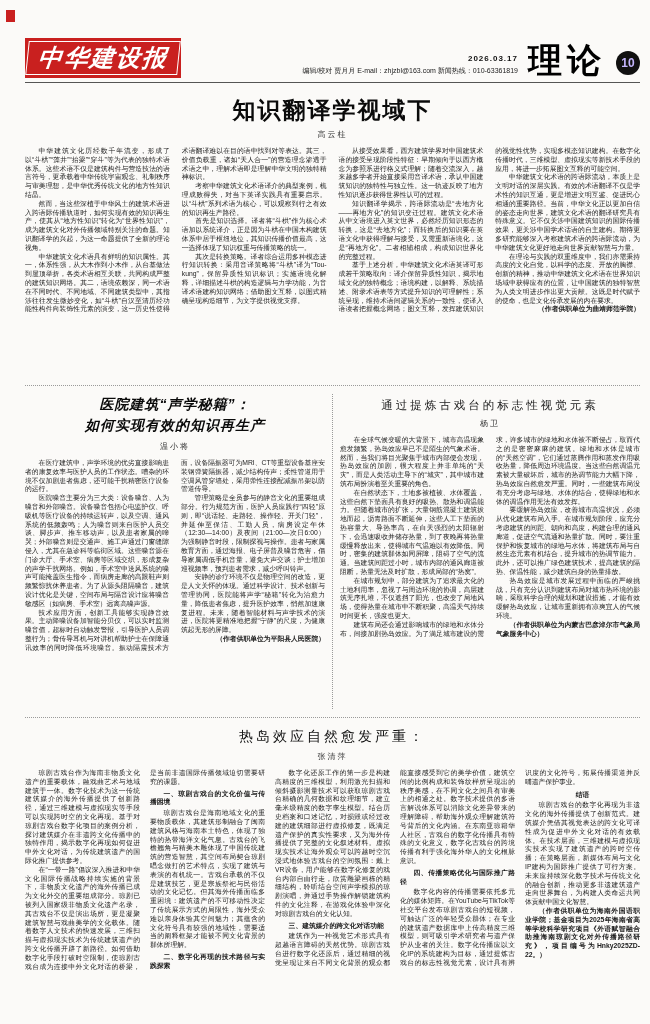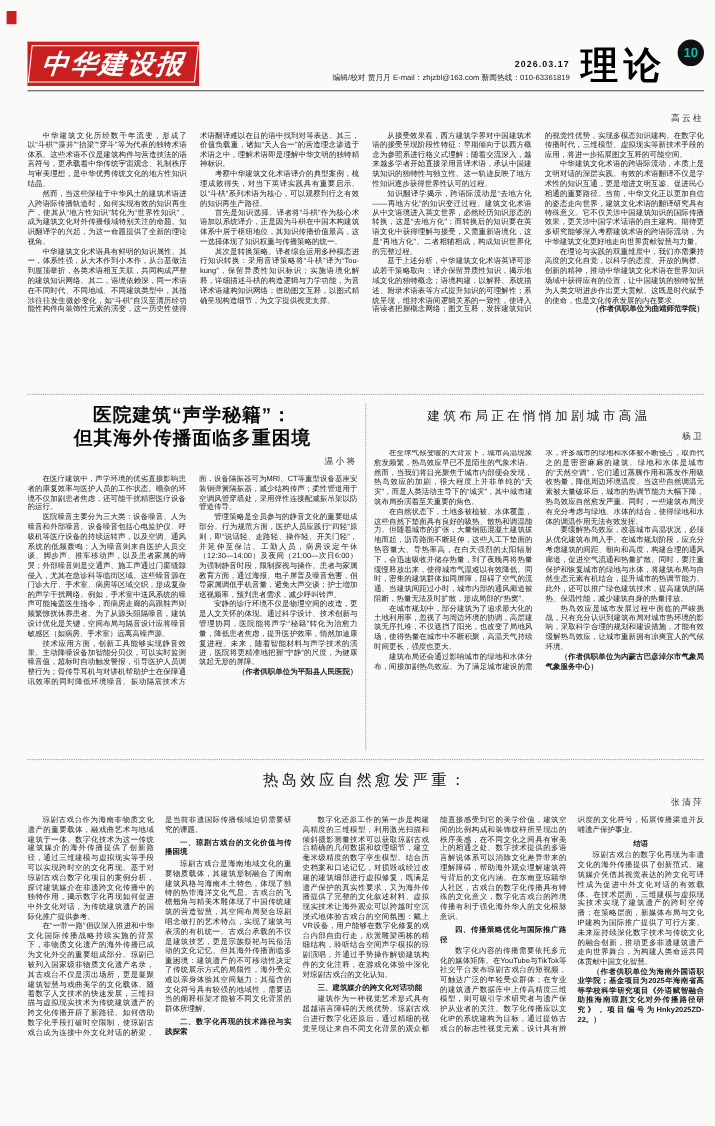--- a/index.html
+++ b/index.html
@@ -16,45 +16,45 @@
   .masthead-box{border:1px solid #fff;background:#c9201f;color:#fff;
             font-family:"DejaVu Serif",serif;font-style:italic;font-weight:bold;
             font-size:24px;line-height:30px;padding:1px 10px;letter-spacing:2px;
             transform:skewX(-6deg);}
   .header-right{display:flex;align-items:flex-end;}
   .header-meta{text-align:right;margin-right:10px;padding-bottom:2px;}
   .date{font-size:8px;font-weight:bold;color:#111;letter-spacing:1px;}
   .contact{font-size:7px;color:#222;margin-top:3px;white-space:nowrap;}
   .section-title{font-size:34px;font-weight:bold;color:#000;letter-spacing:5px;
                  line-height:34px;margin-right:10px;font-family:"Liberation Serif",serif;margin-top:30px;}
-  .page-badge{width:24px;height:24px;border-radius:50%;background:#111;color:#14b8a6;
+  .page-badge{width:24px;height:24px;border-radius:50%;background:#111;color:#c4b5fd;
               font-size:12px;font-weight:bold;display:flex;align-items:center;
-              justify-content:center;margin-bottom:18px;}
+              justify-content:center;margin-bottom:3px;}
 
   
   .headline{ text-align:center;font-weight:bold;color:#0a0a0a;}
-  .byline{text-align:right;font-size:8px;color:#333;letter-spacing:2px;margin:5px 0 7px;}
+  .byline{text-align:center;font-size:8px;color:#333;letter-spacing:2px;margin:5px 0 7px;}
   .bodytext{font-size:6.8px;line-height:8.8px;text-align:justify;color:#1c1c1c;}
   .bodytext p{margin:0;text-indent:2em;}
   .bodytext .h{font-weight:bold;text-indent:2em;margin:3px 0 2px;break-inside:avoid;}
   .bodytext .h-center{font-weight:bold;text-align:center;text-indent:0;margin:4px 0 2px;}
   .attr{font-weight:bold;text-indent:0;}
   .attr-right{text-align:right;font-weight:bold;text-indent:0;margin-top:3px;}
 
   
   .main-article{padding-top:14px;}
   .main-title1{font-size:23px;line-height:27px;letter-spacing:2px;}
   .main-title2{font-size:27px;line-height:31px;letter-spacing:1px;}
   .main-text{column-count:4;column-gap:12px;height:232px;overflow:hidden;}
 
   
   .mid-row{display:flex;margin-top:6px;border-top:1px dotted #9a9a9a;padding-top:8px;}
   .mid-col{width:300px;}
   .mid-divider{width:0;border-left:1px dotted #9a9a9a;margin:0 7px;}
-  .mid-title{font-size:17px;line-height:21px;letter-spacing:1px;}
+  .mid-title{font-size:14px;line-height:21px;letter-spacing:1px;font-style:italic;}
   .heat-title{font-size:19px;line-height:23px;}
   .heat-sub{font-family:"DejaVu Serif",serif;font-size:11.5px;text-align:center;
             letter-spacing:3px;color:#222;margin-top:4px;}
   .mid-text{column-count:2;column-gap:12px;height:250px;overflow:hidden;margin-top:2px;}
 
   
   .bottom-article{margin-top:8px;border-top:1px dotted #9a9a9a;padding-top:10px;}
   .kicker{font-family:"DejaVu Serif",serif;font-size:14px;text-align:center;
           letter-spacing:3px;color:#111;}
   .opera-title{font-size:25px;line-height:30px;letter-spacing:1px;margin-top:3px;}
@@ -75,20 +75,21 @@
         <div class="header-meta">
           <div class="date">2026.03.17</div>
           <div class="contact">编辑/校对 贾月月 E-mail：zhjzbl@163.com 新闻热线：010-63361819</div>
         </div>
         <div class="section-title">理论</div>
         <div class="page-badge">10</div>
       </div>
     </div>
 
     <div class="main-article">
+      <div class="headline main-title1">知识翻译学视域下</div>
       <div class="byline">高云柱</div>
       <div class="bodytext main-text">
         <p>中华建筑文化历经数千年流变，形成了以“斗栱”“藻井”“抬梁”“穿斗”等为代表的独特术语体系。这些术语不仅是建筑构件与营造技法的语言符号，更承载着中华传统宇宙观念、礼制秩序与审美理想，是中华优秀传统文化的地方性知识结晶。</p>
         <p>然而，当这些深植于中华风土的建筑术语进入跨语际传播轨道时，如何实现有效的知识再生产，使其从“地方性知识”转化为“世界性知识”，成为建筑文化对外传播领域特别关注的命题。知识翻译学的兴起，为这一命题提供了全新的理论视角。</p>
         <p>中华建筑文化术语具有鲜明的知识属性。其一，体系性强，从大木作到小木作，从台基做法到屋顶举折，各类术语相互关联，共同构成严整的建筑知识网络。其二，语境依赖深，同一术语在不同时代、不同地域、不同建筑类型中，其指涉往往发生微妙变化，如“斗栱”自汉至清历经功能性构件向装饰性元素的演变，这一历史性使得术语翻译难以在目的语中找到对等表达。其三，价值负载重，诸如“天人合一”的营造理念渗透于术语之中，理解术语即是理解中华文明的独特精神标识。</p>
         <p>考察中华建筑文化术语译介的典型案例，梳理成败得失，对当下英译实践具有重要启示。以“斗栱”系列术语为核心，可以观察到行之有效的知识再生产路径。</p>
         <p>首先是知识选择。译者将“斗栱”作为核心术语加以系统译介，正是因为斗栱在中国木构建筑体系中居于枢纽地位，其知识传播价值最高，这一选择体现了知识权重与传播策略的统一。</p>
         <p>其次是转换策略。译者综合运用多种模态进行知识转换：采用音译策略将“斗栱”译为“Tou-kung”，保留异质性知识标识；实施语境化解释，详细描述斗栱的构造逻辑与力学功能，为音译术语建构知识网络；借助图文互释，以图式精确呈现构造细节，为文字提供视觉支撑。</p>
         <p>从接受效果看，西方建筑学界对中国建筑术语的接受呈现阶段性特征：早期倾向于以西方概念为参照系进行格义式理解；随着交流深入，越来越多学者开始直接采用音译术语，承认中国建筑知识的独特性与独立性。这一轨迹反映了地方性知识逐步获得世界性认可的过程。</p>
         <p>知识翻译学揭示，跨语际流动是“去地方化——再地方化”的知识变迁过程。建筑文化术语从中文语境进入英文世界，必然经历知识形态的转换，这是“去地方化”；而转换后的知识要在英语文化中获得理解与接受，又需重新语境化，这是“再地方化”。二者相辅相成，构成知识世界化的完整过程。</p>
@@ -96,36 +97,36 @@
         <p>中华建筑文化术语的跨语际流动，本质上是文明对话的深层实践。有效的术语翻译不仅是学术性的知识互通，更是增进文明互鉴、促进民心相通的重要路径。当前，中华文化正以更加自信的姿态走向世界，建筑文化术语的翻译研究具有特殊意义。它不仅关涉中国建筑知识的国际传播效果，更关涉中国学术话语的自主建构。期待更多研究能够深入考察建筑术语的跨语际流动，为中华建筑文化更好地走向世界贡献智慧与力量。</p>
         <p>在理论与实践的双重维度中，我们亦需秉持高度的文化自觉，以科学的态度、开放的胸襟、创新的精神，推动中华建筑文化术语在世界知识场域中获得应有的位置，让中国建筑的独特智慧为人类文明进步作出更大贡献。这既是时代赋予的使命，也是文化传承发展的内在要求。</p>
         <p class="attr-right">（作者供职单位为曲靖师范学院）</p>
       </div>
     </div>
 
     <div class="mid-row">
 
       <div class="mid-col">
         <div class="headline mid-title">医院建筑“声学秘籍”：</div>
-        <div class="headline mid-title">但其海外传播面临多重困境</div>
+        <div class="headline mid-title">如何实现有效的知识再生产</div>
         <div class="byline">温小将</div>
         <div class="bodytext mid-text">
           <p>在医疗建筑中，声学环境的优劣直接影响患者的康复效率与医护人员的工作状态。嘈杂的环境不仅加剧患者焦虑，还可能干扰精密医疗设备的运行。</p>
           <p>医院噪音主要分为三大类：设备噪音、人为噪音和外部噪音。设备噪音包括心电监护仪、呼吸机等医疗设备的持续运转声，以及空调、通风系统的低频轰鸣；人为噪音则来自医护人员交谈、脚步声、推车移动声，以及患者家属的啼哭；外部噪音则是交通声、施工声通过门窗缝隙侵入，尤其在急诊科等临街区域。这些噪音源在门诊大厅、手术室、病房等区域交织，形成复杂的声学干扰网络。例如，手术室中送风系统的噪声可能掩盖医生指令，而病房走廊的高跟鞋声则频繁惊扰休养患者。为了从源头阻隔噪音，建筑设计优化是关键，空间布局与隔音设计应将噪音敏感区（如病房、手术室）远离高噪声源。</p>
           <p>技术应用方面，创新工具能够实现静音效果。主动降噪设备加智能分贝仪，可以实时监测噪音值，超标时自动触发警报，引导医护人员调整行为；骨传导耳机与对讲机帮助护士在保障通讯效率的同时降低环境噪音。振动隔震技术方面，设备隔振器可为MRI、CT等重型设备基座安装钢弹簧隔振器，减少结构传声；柔性管道用于空调风管穿墙处，采用弹性连接配减振吊架以防管道传导。</p>
           <p>管理策略是全员参与的静音文化的重要组成部分。行为规范方面，医护人员应践行“四轻”原则，即“说话轻、走路轻、操作轻、开关门轻”，并延伸至保洁、工勤人员，病房设定午休（12:30—14:00）及夜间（21:00—次日6:00）为强制静音时段，限制探视与操作。患者与家属教育方面，通过海报、电子屏普及噪音危害，倡导家属调低手机音量，避免大声交谈；护士增加巡视频率，预判患者需求，减少呼叫铃声。</p>
           <p>安静的诊疗环境不仅是物理空间的改造，更是人文关怀的体现。通过科学设计、技术创新与管理协同，医院能将声学“秘籍”转化为治愈力量，降低患者焦虑，提升医护效率，悄然加速康复进程。未来，随着智能材料与声学技术的演进，医院将更精准地把握“宁静”的尺度，为健康筑起无形的屏障。</p>
           <p class="attr-right">（作者供职单位为平阳县人民医院）</p>
         </div>
       </div>
 
       <div class="mid-divider"></div>
 
       <div class="mid-col">
-        <div class="heat-sub">建筑布局正在悄悄加剧城市高温</div>
+        <div class="heat-sub">通过提炼古戏台的标志性视觉元素</div>
         <div class="byline">杨卫</div>
         <div class="bodytext mid-text">
           <p>在全球气候变暖的大背景下，城市高温现象愈发频繁，热岛效应早已不是陌生的气象术语。然而，当我们将目光聚焦于城市内部便会发现，热岛效应的加剧，很大程度上并非单纯的“天灾”，而是人类活动主导下的“城灾”，其中城市建筑布局扮演着至关重要的角色。</p>
           <p>在自然状态下，土地多被植被、水体覆盖，这些自然下垫面具有良好的吸热、散热和调温能力。但随着城市的扩张，大量钢筋混凝土建筑拔地而起，沥青路面不断延伸，这些人工下垫面的热容量大、导热率高，在白天强烈的太阳辐射下，会迅速吸收并储存热量，到了夜晚再将热量缓慢释放出来，使得城市气温难以有效降低。同时，密集的建筑群体如同屏障，阻碍了空气的流通。当建筑间距过小时，城市内部的通风廊道被阻断，热量无法及时扩散，形成局部的“热窝”。</p>
           <p>在城市规划中，部分建筑为了追求最大化的土地利用率，忽视了与周边环境的协调，高层建筑无序扎堆，不仅遮挡了阳光，也改变了局地风场，使得热量在城市中不断积聚，高温天气持续时间更长，强度也更大。</p>
           <p>建筑布局还会通过影响城市的绿地和水体分布，间接加剧热岛效应。为了满足城市建设的需求，许多城市的绿地和水体被不断侵占，取而代之的是密密麻麻的建筑。绿地和水体是城市的“天然空调”，它们通过蒸腾作用和蒸发作用吸收热量，降低周边环境温度。当这些自然调温元素被大量破坏后，城市的热调节能力大幅下降，热岛效应自然愈发严重。同时，一些建筑布局没有充分考虑与绿地、水体的结合，使得绿地和水体的调温作用无法有效发挥。</p>
           <p>要缓解热岛效应，改善城市高温状况，必须从优化建筑布局入手。在城市规划阶段，应充分考虑建筑的间距、朝向和高度，构建合理的通风廊道，促进空气流通和热量扩散。同时，要注重保护和恢复城市的绿地与水体，将建筑布局与自然生态元素有机结合，提升城市的热调节能力。此外，还可以推广绿色建筑技术，提高建筑的隔热、保温性能，减少建筑自身的热量排放。</p>
           <p>热岛效应是城市发展过程中面临的严峻挑战，只有充分认识到建筑布局对城市热环境的影响，采取科学合理的规划和建设措施，才能有效缓解热岛效应，让城市重新拥有凉爽宜人的气候环境。</p>
           <p class="attr">（作者供职单位为内蒙古巴彦淖尔市气象局气象服务中心）</p>
         </div>

